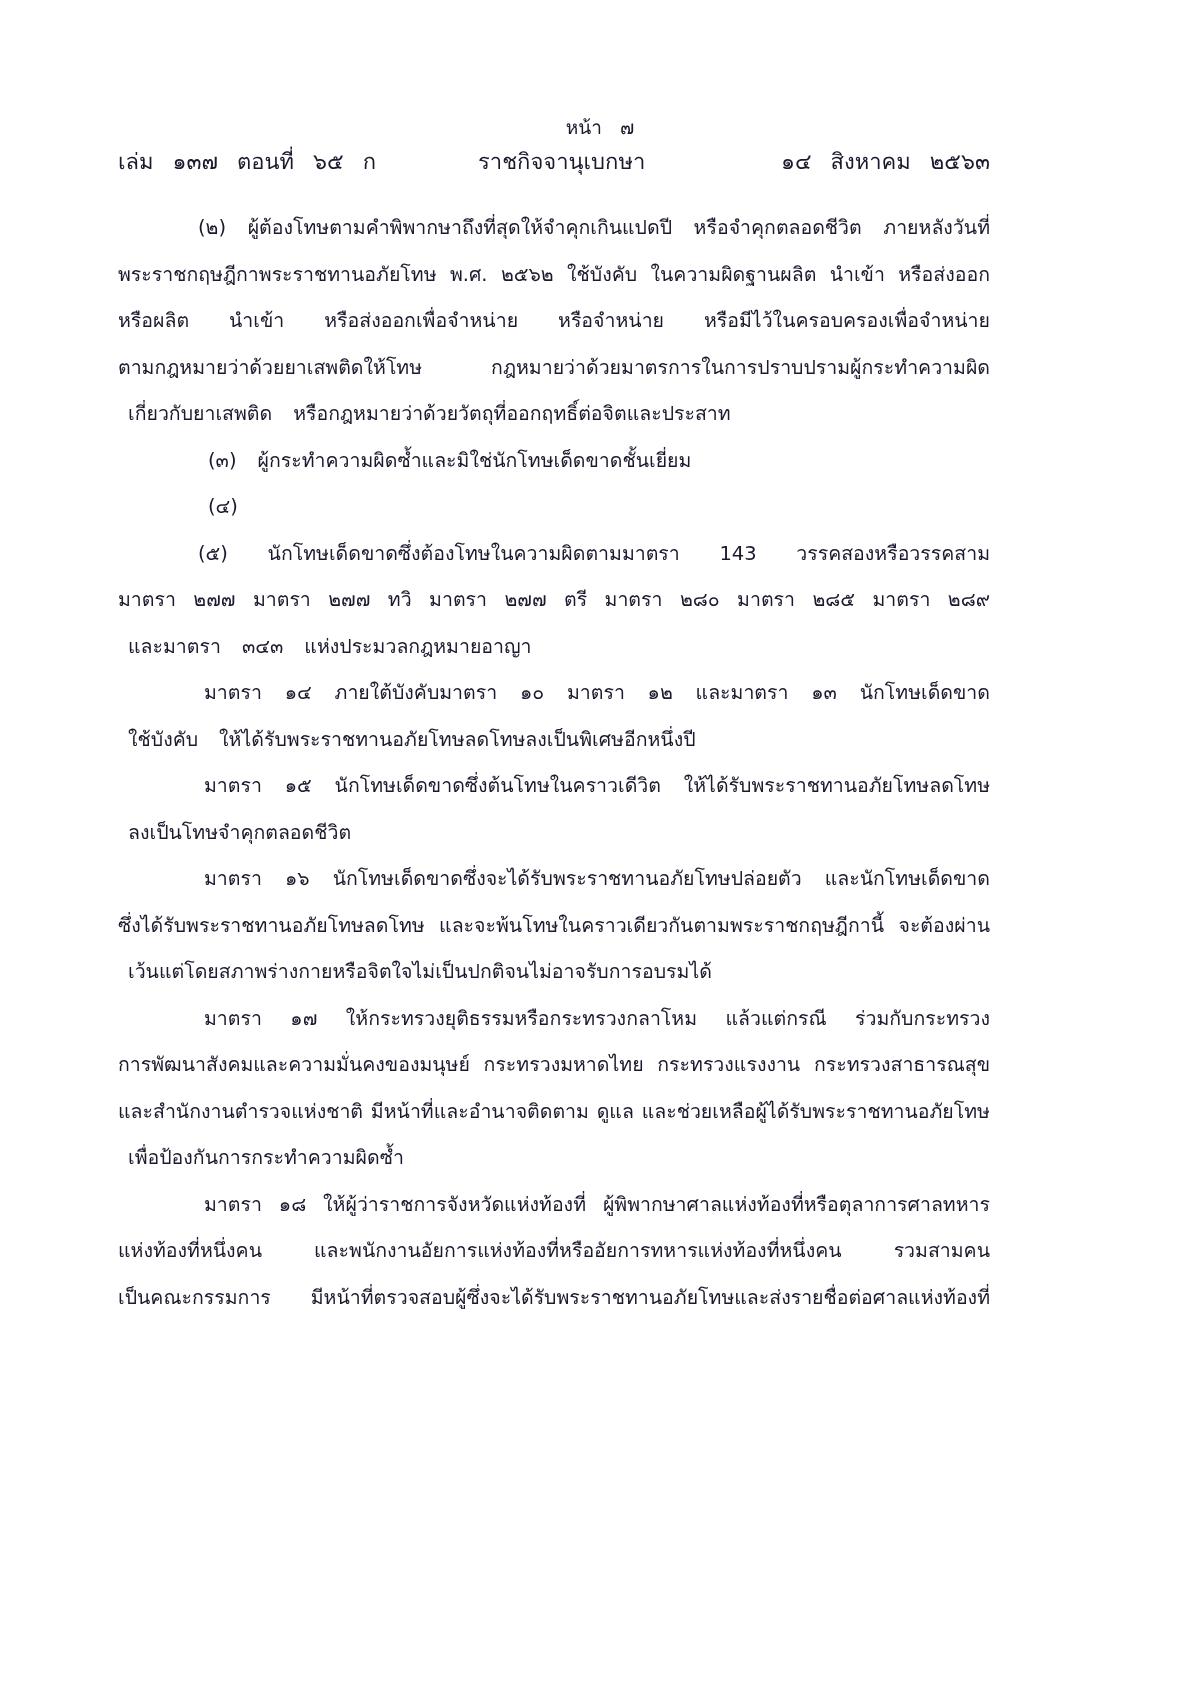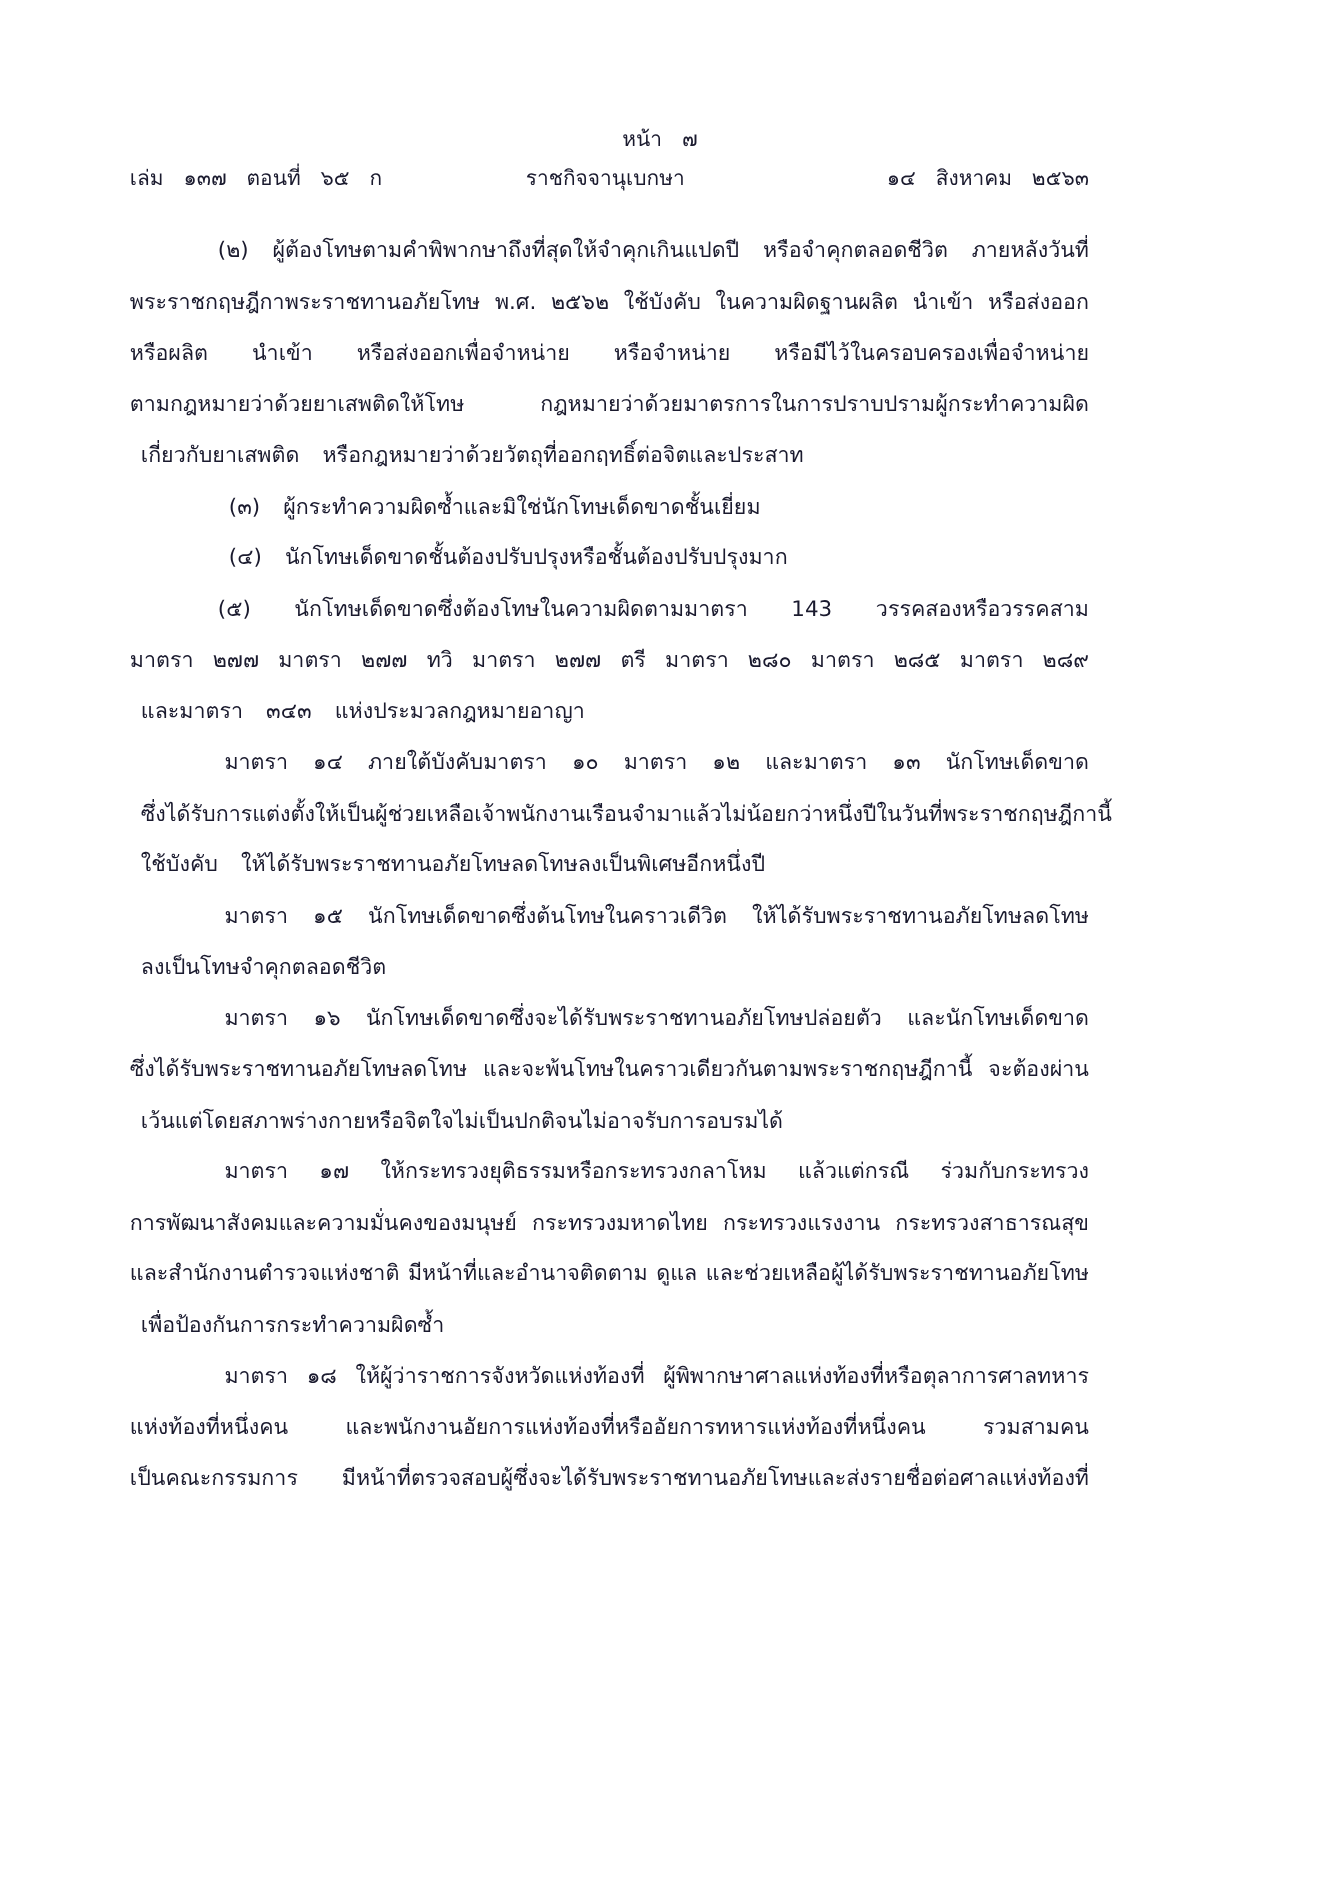--- a/index.html
+++ b/index.html
@@ -30,21 +30,21 @@
       font-size: 19px;
       line-height: 28px;
     }
     .page-number span { margin: 0 6px; }
     .running-header {
       position: absolute;
       top: 147px;
       left: 118px;
       width: 872px;
       height: 30px;
-      font-size: 19px;
+      font-size: 22px;
       line-height: 30px;
     }
     .rh-left { position: absolute; left: 0; top: 0; white-space: nowrap; }
     .rh-center { position: absolute; left: 360px; top: 0; white-space: nowrap; }
     .rh-right { position: absolute; right: 0; top: 0; white-space: nowrap; }
     .rh-left span, .rh-right span { margin-right: 12px; }
     .rh-right span:last-child, .rh-left span:last-child { margin-right: 0; }
 
     .body-text {
       position: absolute;
@@ -128,21 +128,20 @@
       </div>
       <div>
         <div class="line indent-item last">
           <span class="w">(๓)</span>
           <span class="w">ผู้กระทำความผิดซ้ำและมิใช่นักโทษเด็ดขาดชั้นเยี่ยม</span>
         </div>
       </div>
       <div>
         <div class="line indent-item last">
           <span class="w">(๔)</span>
-          <span class="w">นักโทษเด็ดขาดชั้นต้องปรับปรุงหรือชั้นต้องปรับปรุงมาก</span>
         </div>
       </div>
       <div>
         <div class="line indent-item">
           <span class="w">(๕)</span>
           <span class="w">นักโทษเด็ดขาดซึ่งต้องโทษในความผิดตามมาตรา</span>
           <span class="w">143</span>
           <span class="w">วรรคสองหรือวรรคสาม</span>
         </div>
         <div class="line">
@@ -173,23 +172,20 @@
           <span class="w">๑๔</span>
           <span class="w">ภายใต้บังคับมาตรา</span>
           <span class="w">๑๐</span>
           <span class="w">มาตรา</span>
           <span class="w">๑๒</span>
           <span class="w">และมาตรา</span>
           <span class="w">๑๓</span>
           <span class="w">นักโทษเด็ดขาด</span>
         </div>
         <div class="line last">
-          <span class="w">ซึ่งได้รับการแต่งตั้งให้เป็นผู้ช่วยเหลือเจ้าพนักงานเรือนจำมาแล้วไม่น้อยกว่าหนึ่งปีในวันที่พระราชกฤษฎีกานี้</span>
-        </div>
-        <div class="line last">
           <span class="w">ใช้บังคับ</span>
           <span class="w">ให้ได้รับพระราชทานอภัยโทษลดโทษลงเป็นพิเศษอีกหนึ่งปี</span>
         </div>
       </div>
       <div>
         <div class="line indent">
           <span class="w">มาตรา</span>
           <span class="w">๑๕</span>
           <span class="w">นักโทษเด็ดขาดซึ่งต้นโทษในคราวเดีวิต</span>
           <span class="w">ให้ได้รับพระราชทานอภัยโทษลดโทษ</span>

